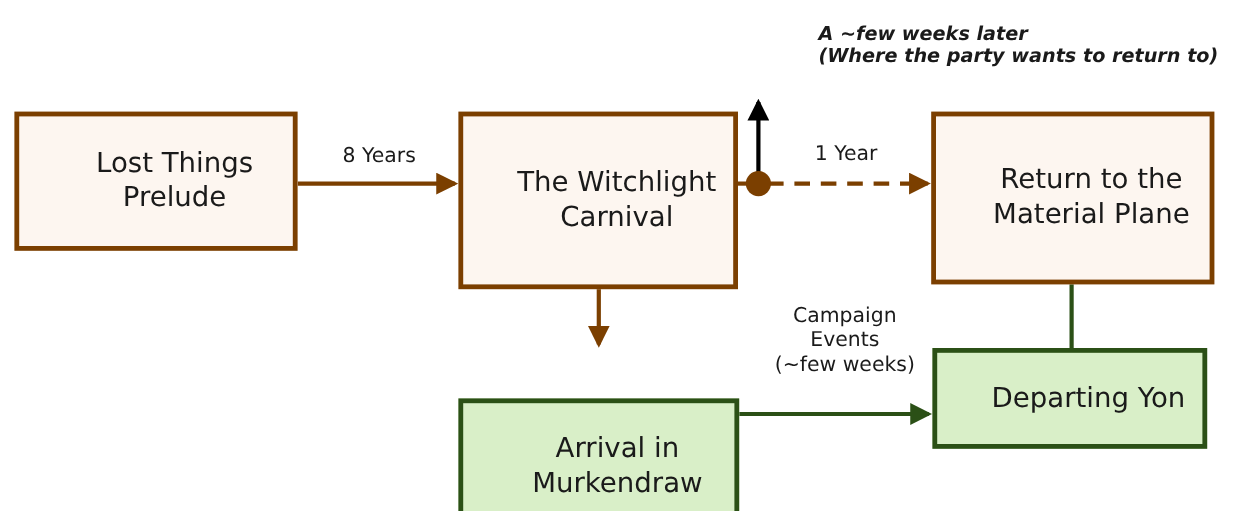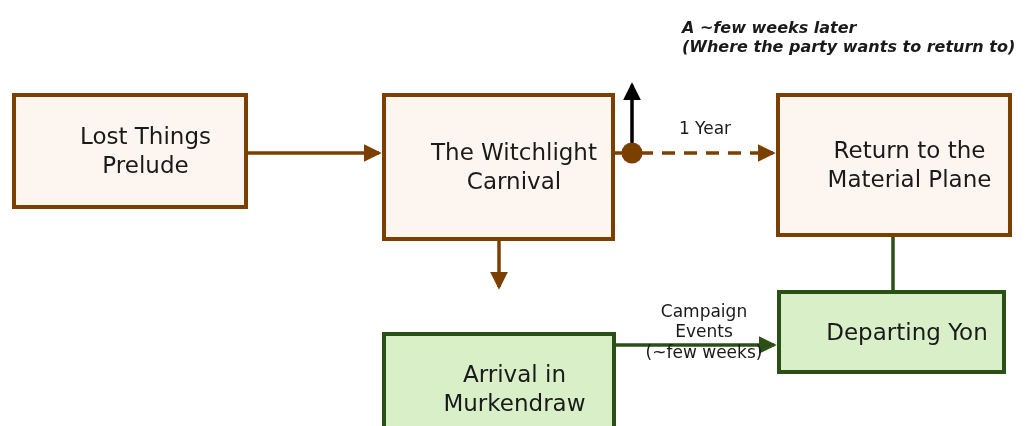--- a/index.html
+++ b/index.html
@@ -107,23 +107,24 @@
 Carnival</div>
 
   <div class="node node-brown" style="left:776px; top:93px; width:236px; height:144px;">Return to the
 Material Plane</div>
 
   <div class="node node-green" style="left:382px; top:290px; width:234px; height:113px;margin-top:42px;">Arrival in
 Murkendraw</div>
 
   <div class="node node-green" style="left:777px; top:290px; width:229px; height:84px;">Departing Yon</div>
 
+  <div class="edge-label" style="left:258px; top:120px; width:116px;">8 Years</div>
 
   <div class="edge-label" style="left:650px; top:118px; width:110px;">1 Year</div>
 
-  <div class="edge-label" style="left:626px; top:253px; width:156px;margin-top:48px;">Campaign
+  <div class="edge-label" style="left:626px; top:253px; width:156px;">Campaign
 Events
 (~few weeks)</div>
 
   <div class="edge-label italic" style="left:657px; top:18px; width:400px;margin-left:25px;">A ~few weeks later
 (Where the party wants to return to)</div>
 
 </div>
 
 </body></html>

